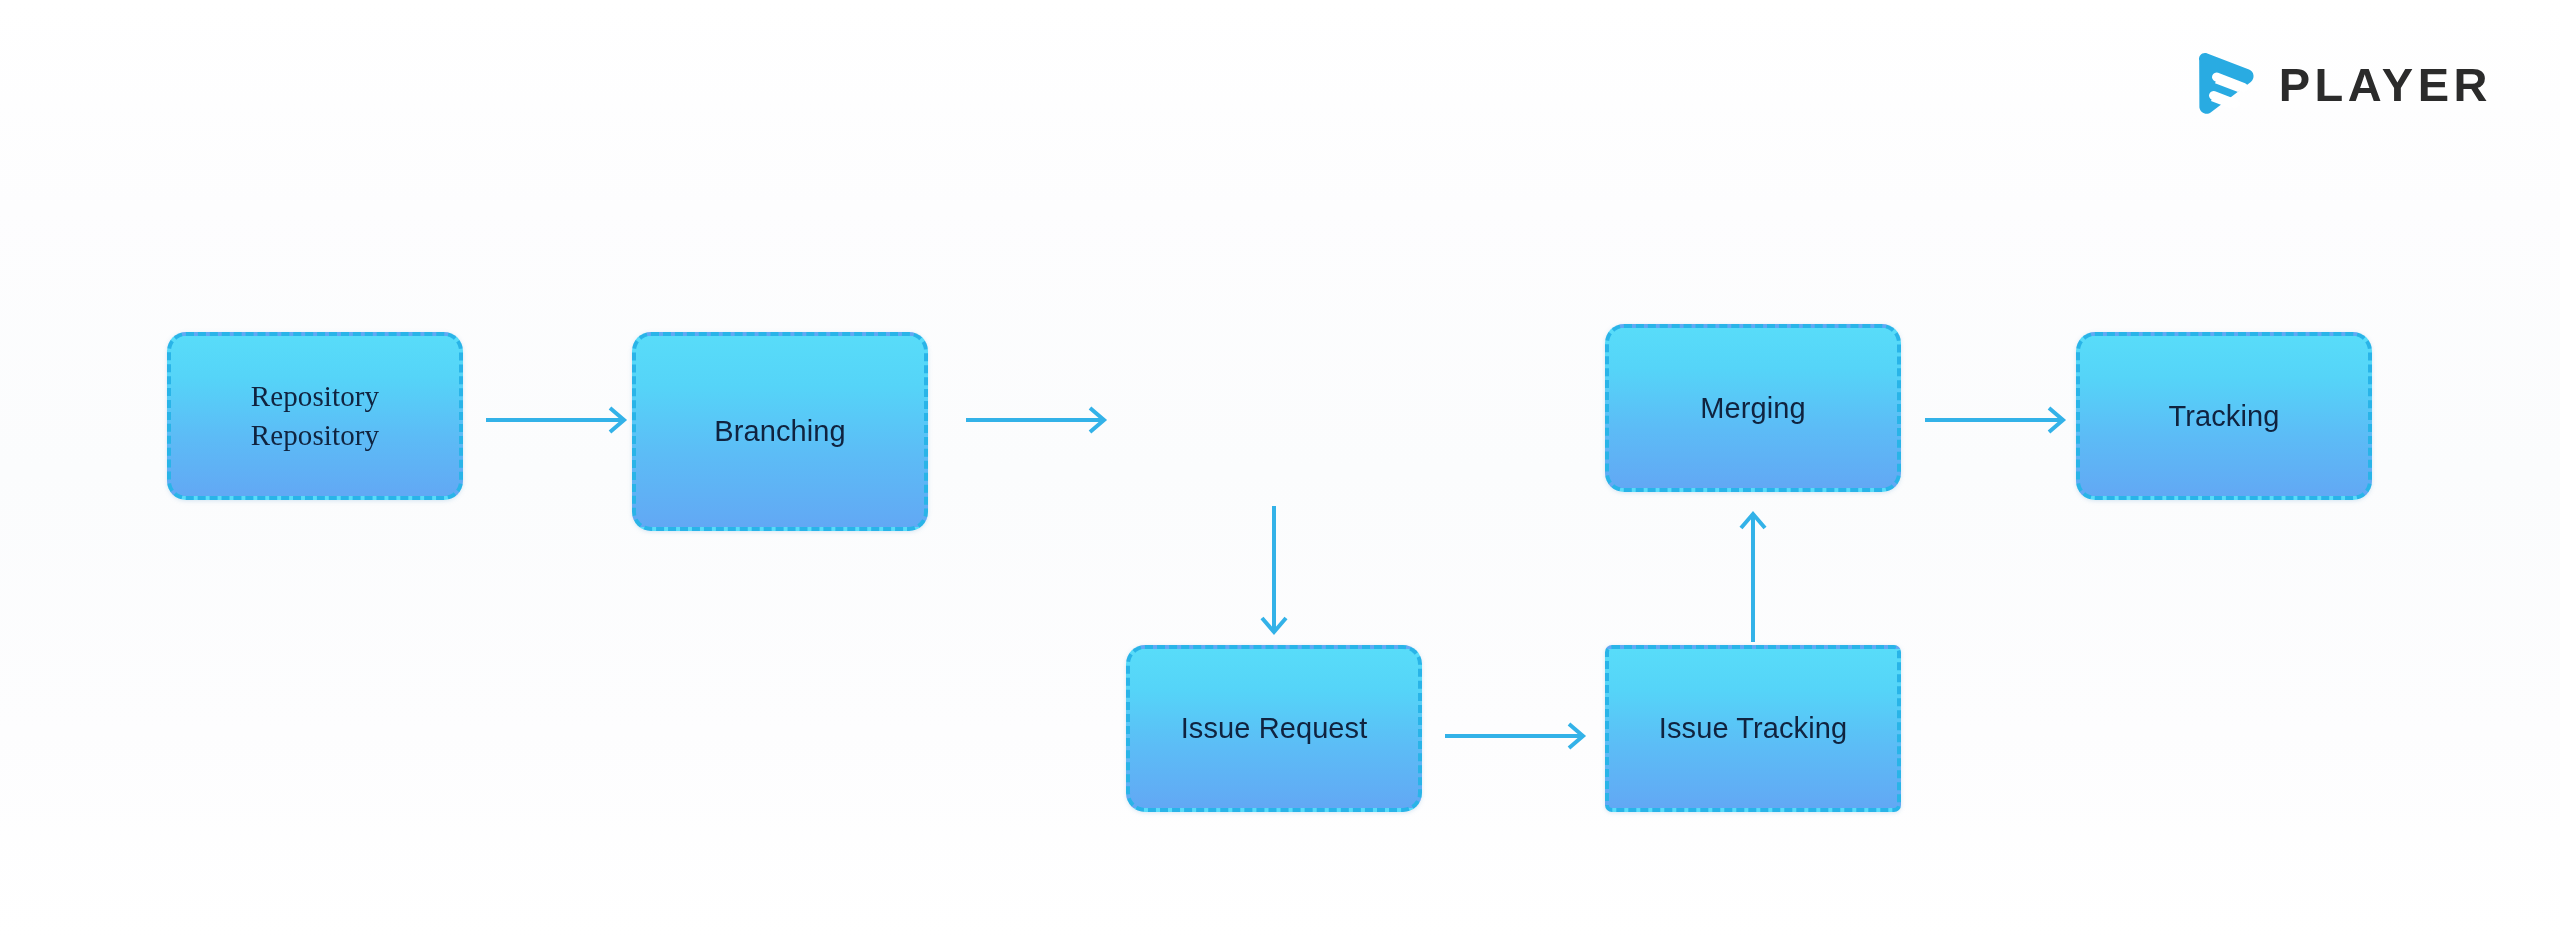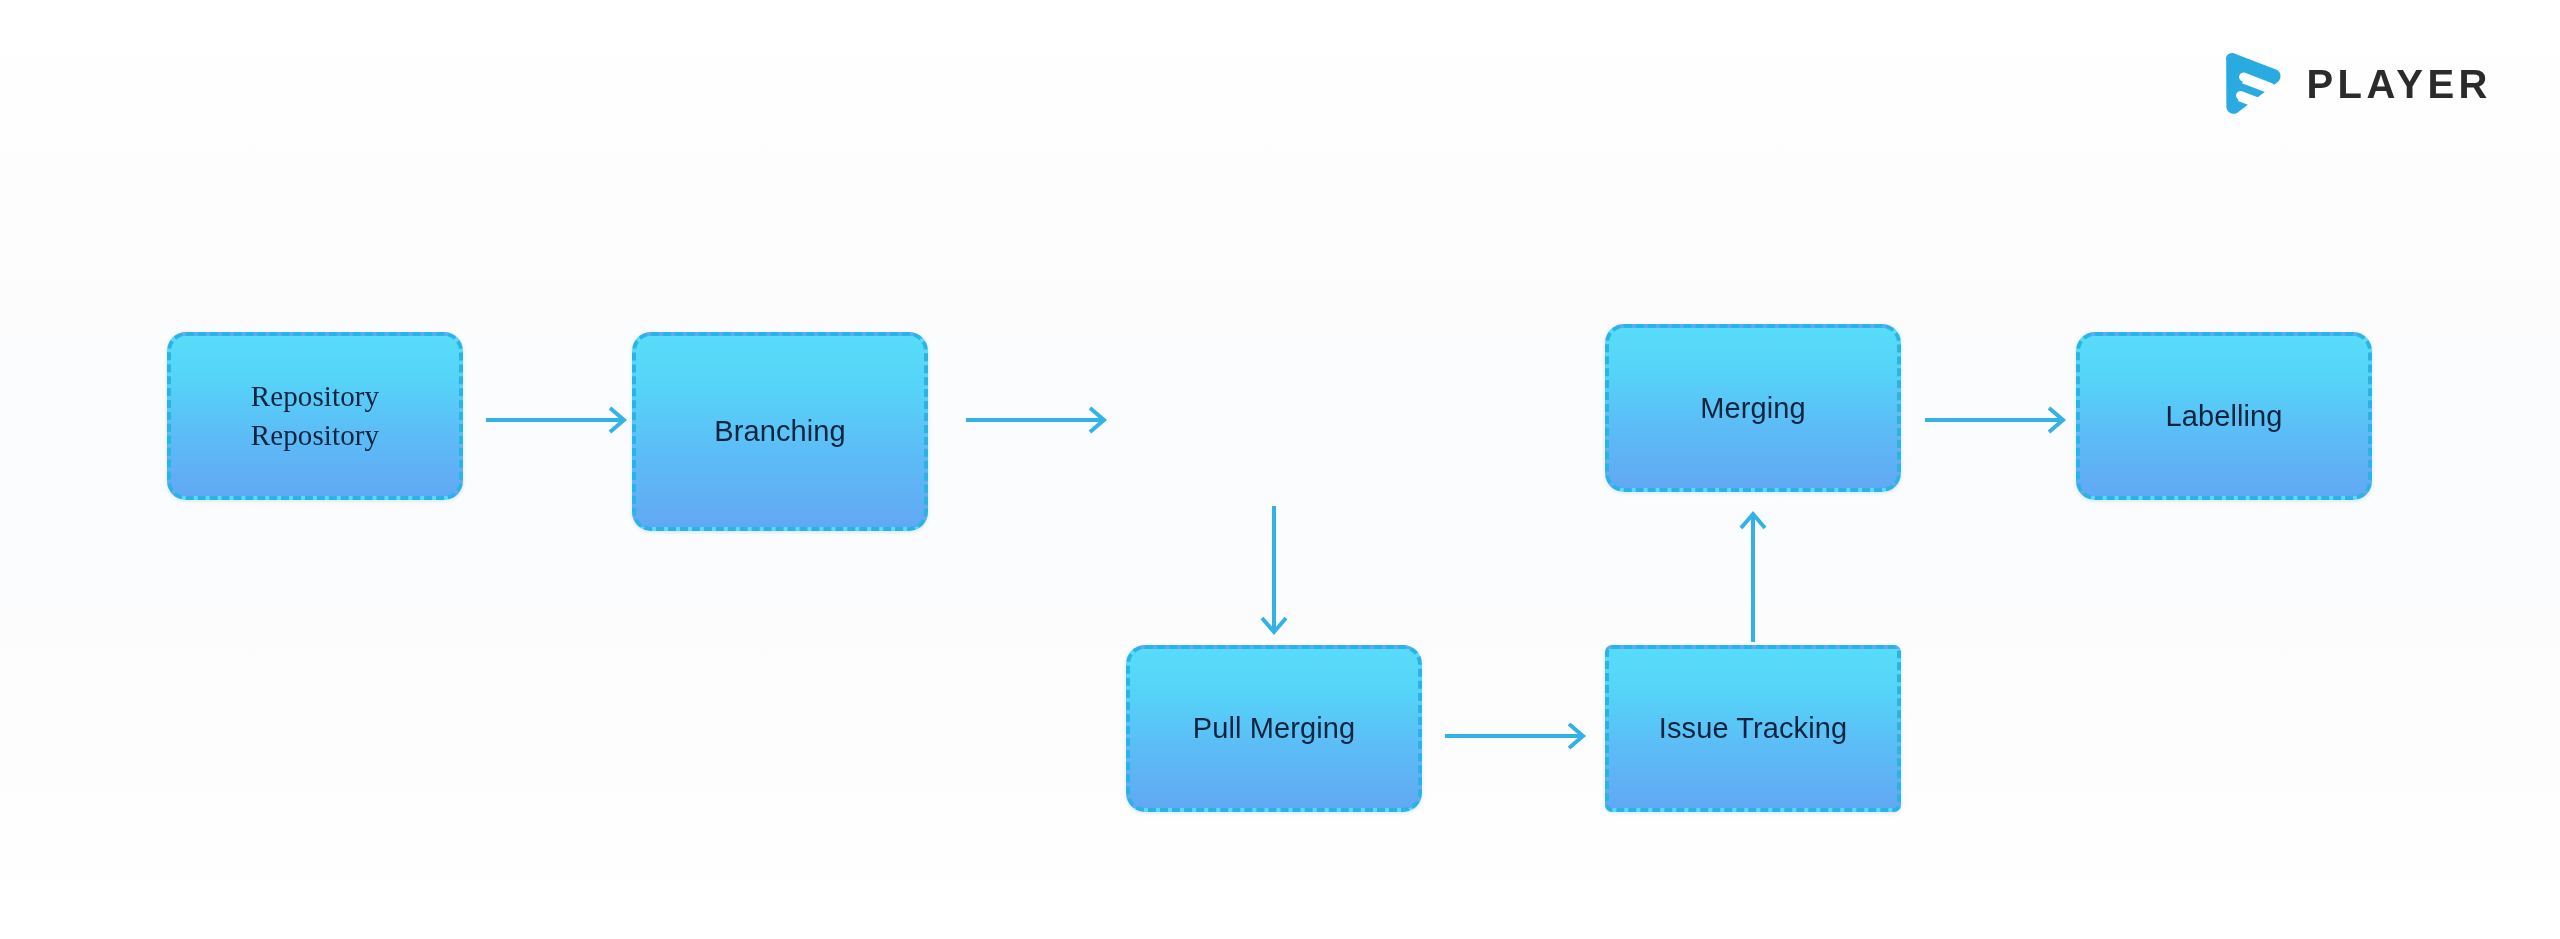--- a/index.html
+++ b/index.html
@@ -33,21 +33,21 @@
     right: 68px;
     top: 48px;
     display: flex;
     align-items: center;
     gap: 22px;
     height: 72px;
   }
   #brand-mark { width: 64px; height: 68px; display: block; }
   #brand-word {
     font-family: "Liberation Sans", sans-serif;
-    font-size: 40px;
+    font-size: 47px;
     font-weight: bold;
     letter-spacing: 4.5px;
     color: #2b2b2b;
     line-height: 1;
     white-space: nowrap;
   }
 
   
   .node {
     position: absolute;
@@ -140,24 +140,24 @@
   <div class="node" style="left:632px; top:332px; width:296px; height:199px;">
     <span class="label">Branching</span>
   </div>
 
 
   <div class="node" style="left:1605px; top:324px; width:296px; height:168px;">
     <span class="label">Merging</span>
   </div>
 
   <div class="node" style="left:2076px; top:332px; width:296px; height:168px;">
-    <span class="label">Labelling</span>
+    <span class="label">Tracking</span>
   </div>
 
   <div class="node" style="left:1126px; top:645px; width:296px; height:167px;">
-    <span class="label">Pull Merging</span>
+    <span class="label">Issue Request</span>
   </div>
 
   <div class="node" style="left:1605px; top:645px; width:296px; height:167px;border-radius:7px;">
     <span class="label">Issue Tracking</span>
   </div>
 
 </div>
 
 </body></html>

